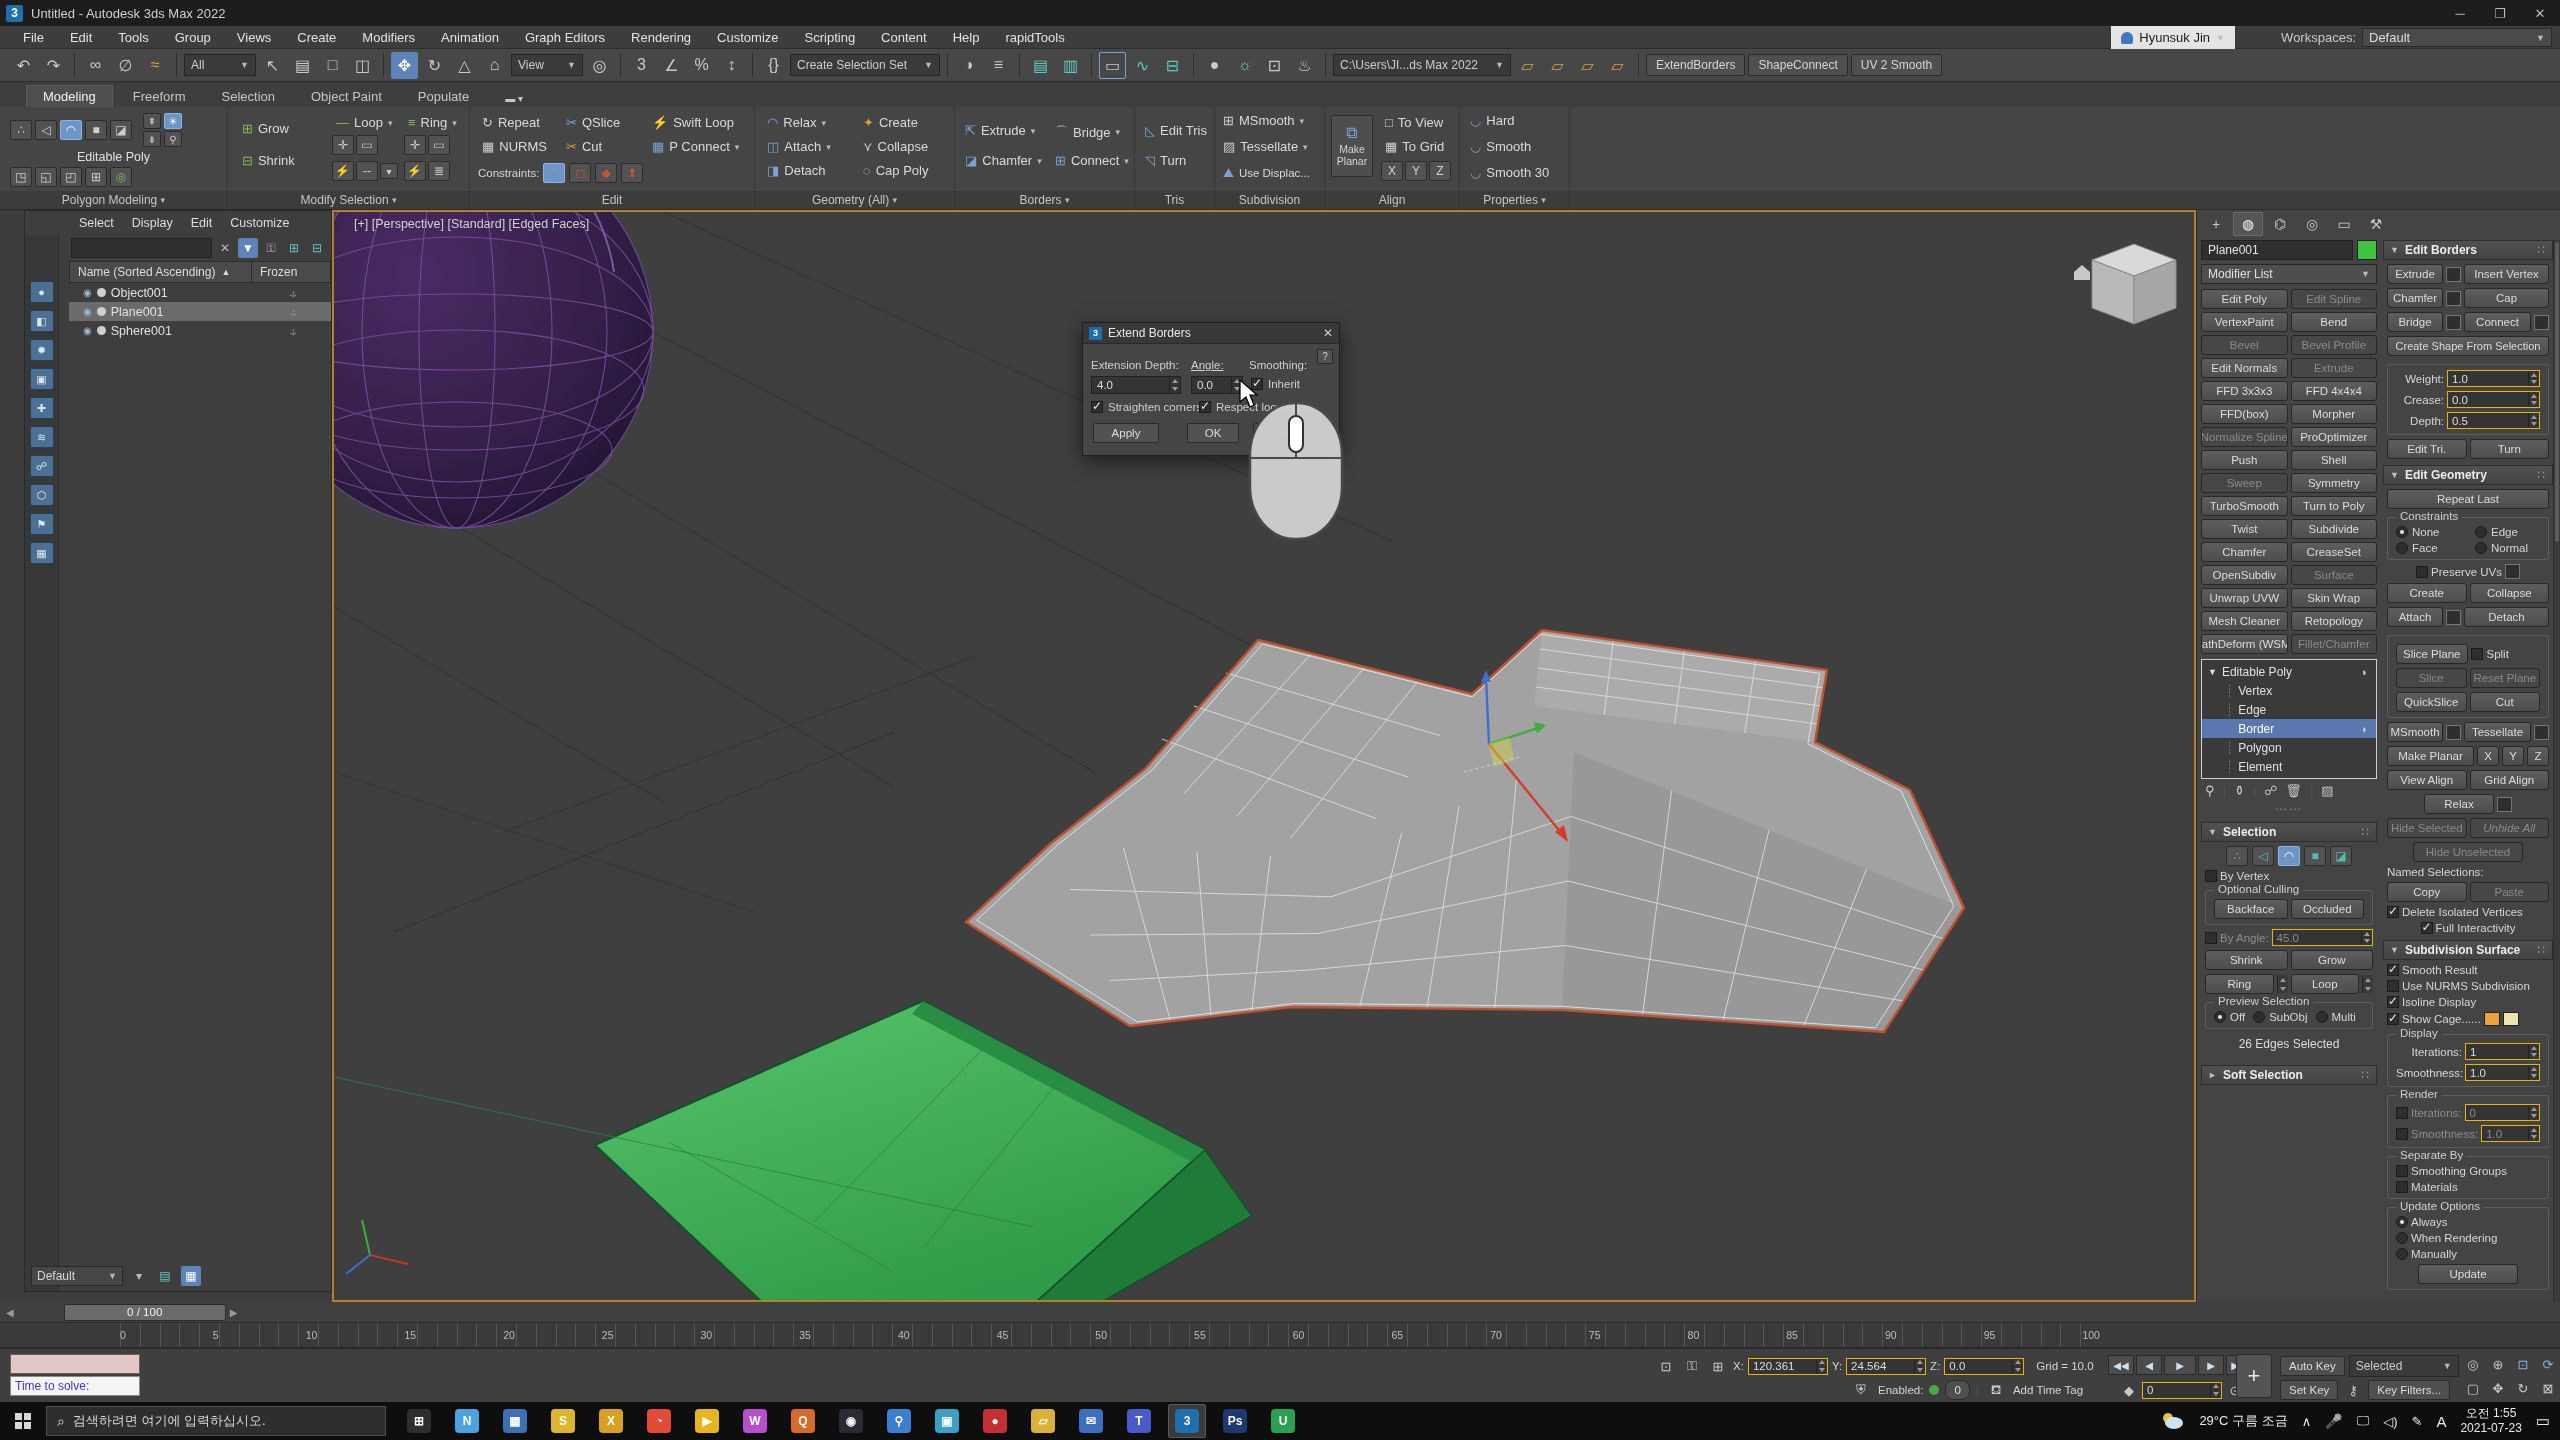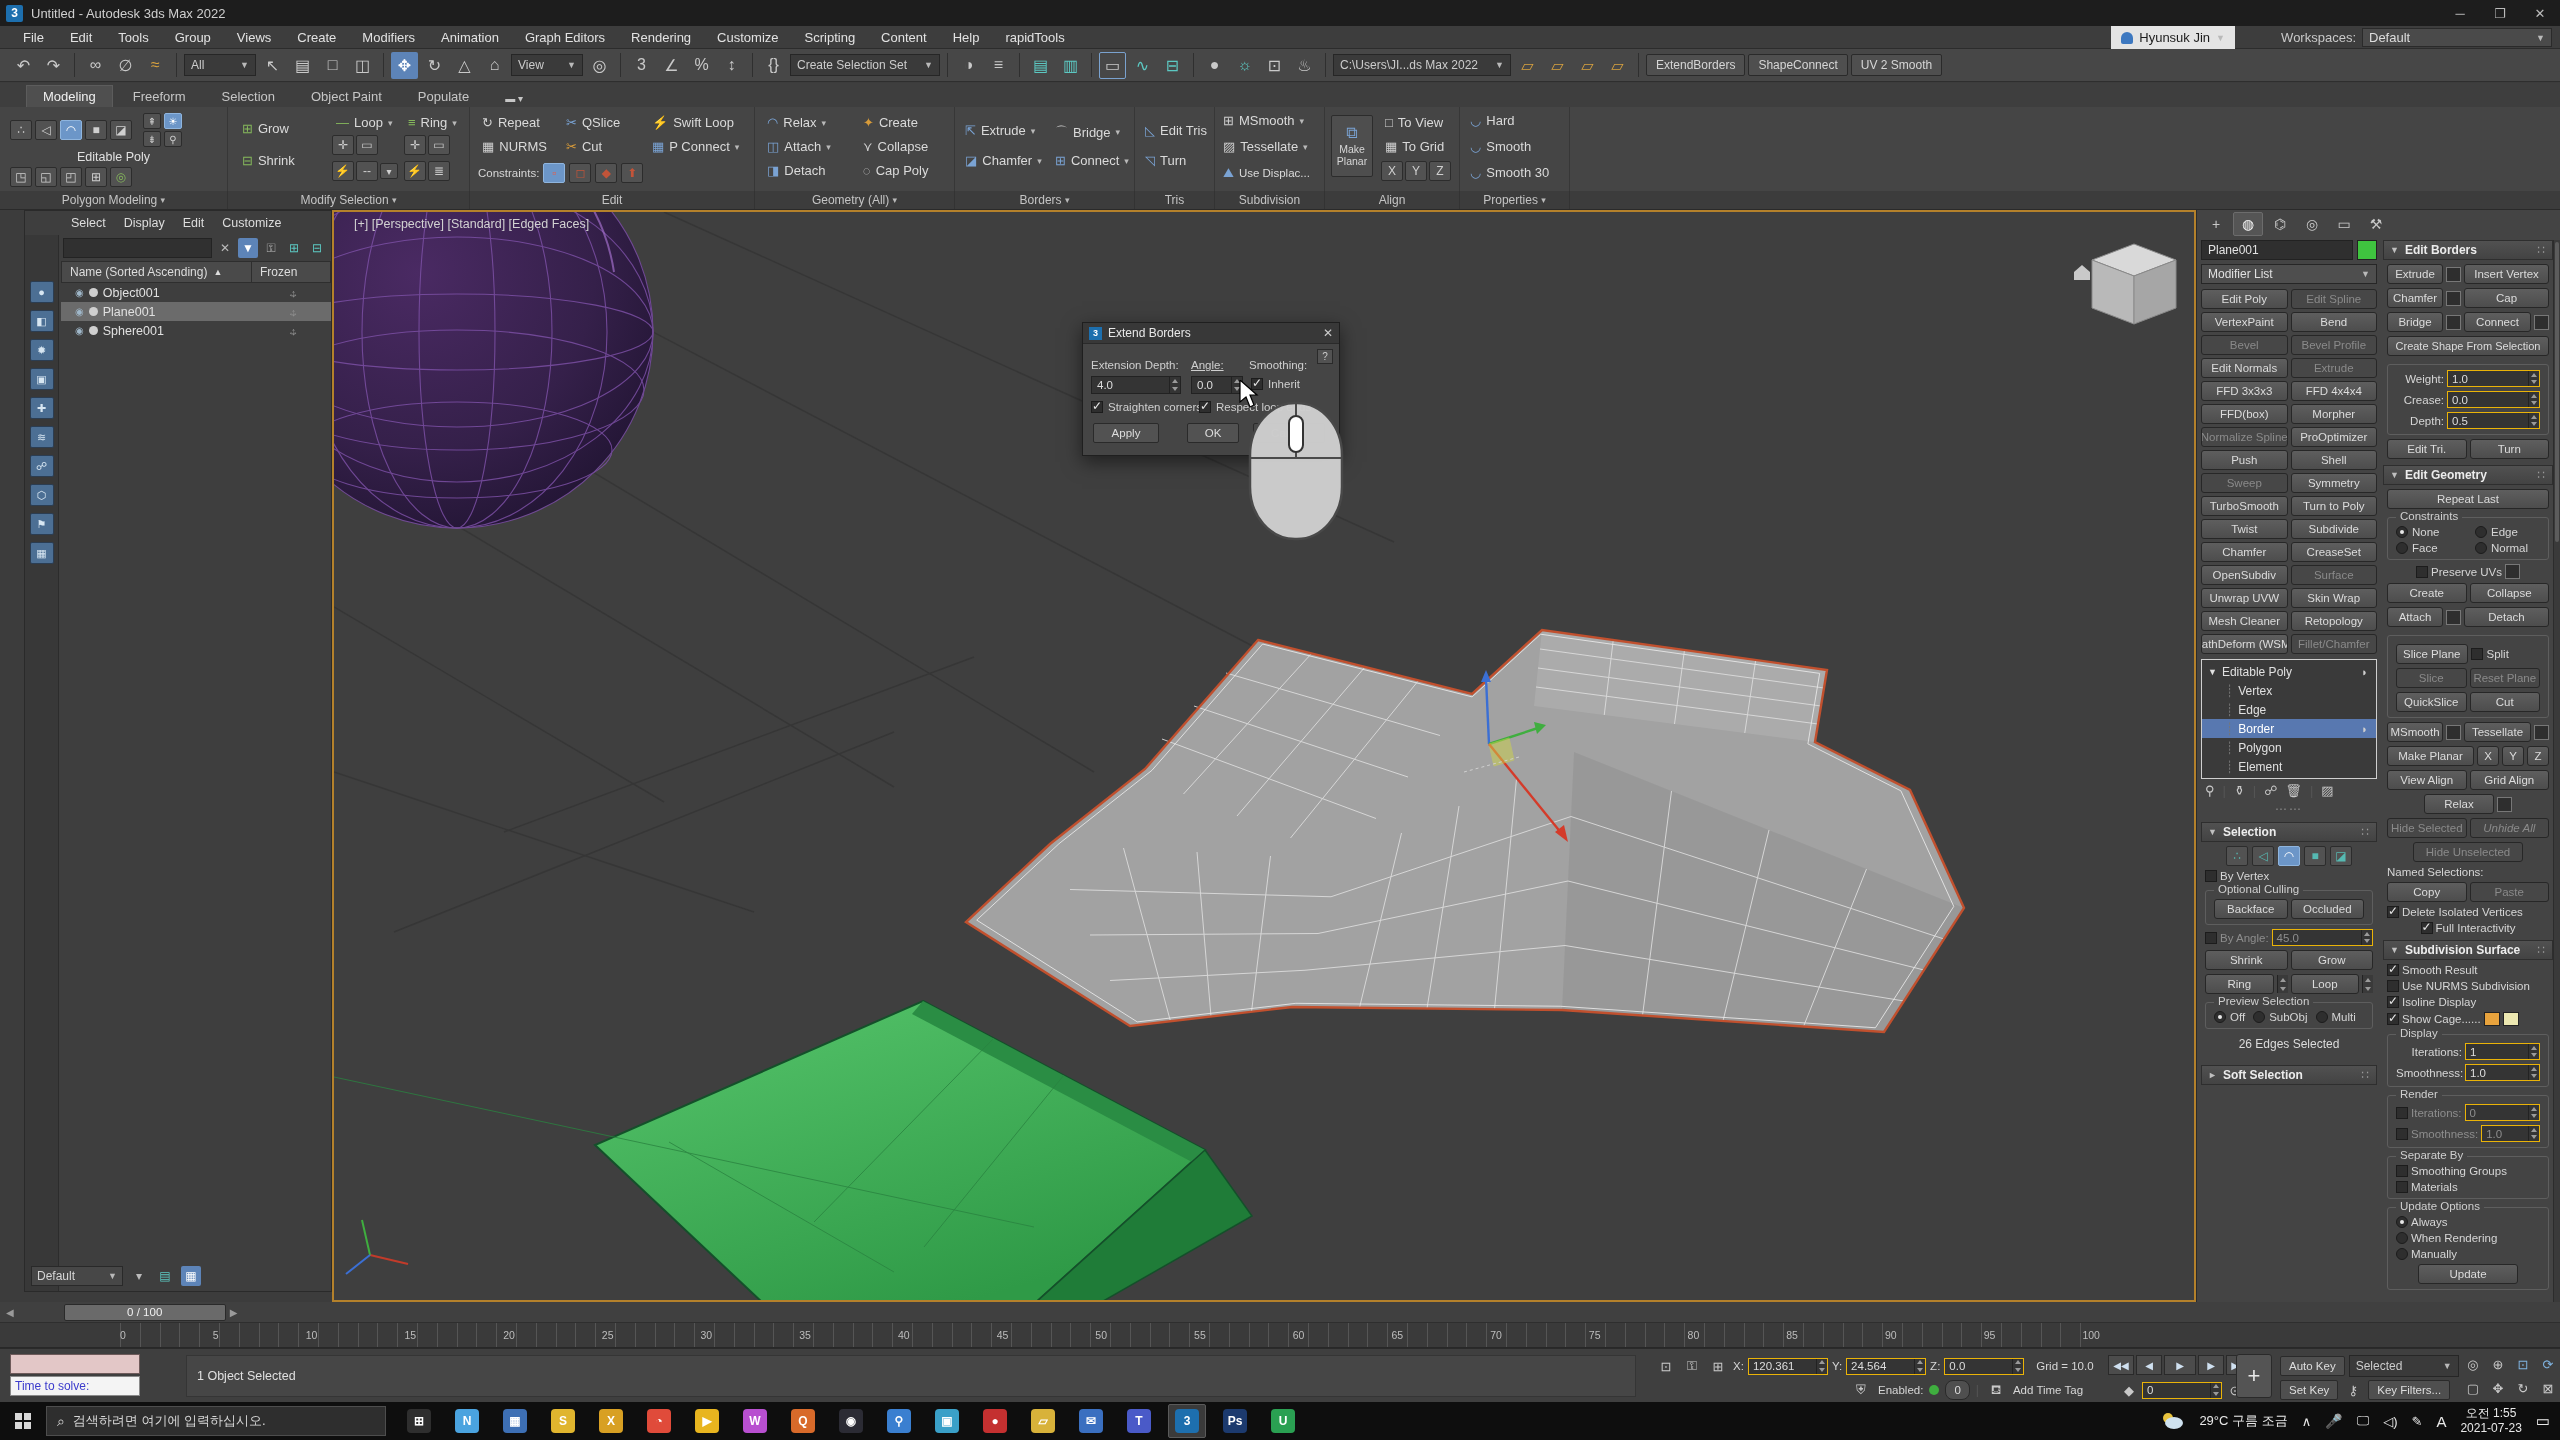--- a/index.html
+++ b/index.html
@@ -36,21 +36,21 @@
 .r-panel{position:absolute;top:0;height:84px;border-right:1px solid #373737;}
 #rcaps{position:relative;height:18px;background:#3c3c3c;padding-left:48px;}
 .r-cap{position:absolute;top:0;height:18px;display:flex;align-items:center;justify-content:center;font-size:12px;color:#c4c4c4;border-right:1px solid #333;}
 .rbtn{display:flex;align-items:center;gap:5px;color:#dadada;font-size:13px;padding:2px 4px;border-radius:2px;}
 .rbtn .gl{font-size:13px;}
 .gl.teal{color:#56b9b2;} .gl.orange{color:#d79b3a;} .gl.green{color:#86b95c;} .gl.red{color:#c25439;} .gl.blue{color:#7aa3d4;} .gl.gray{color:#cfcfcf;}
 .sq{width:22px;height:20px;background:#525252;border:1px solid #2c2c2c;border-radius:2px;display:flex;align-items:center;justify-content:center;font-size:12px;color:#cfcfcf;}
 .sq.on{background:#6c96c8;border-color:#8fb5de;color:#fff;}
 .sq.sm{width:18px;height:16px;font-size:10px;}
 
-#sexp{left:24px;top:210px;width:308px;height:1082px;background:#3e3e3e;border:1px solid #2a2a2a;}
+#sexp{left:24px;top:210px;width:308px;height:1082px;background:#3e3e3e;border:1px solid #2a2a2a;padding-left:8px;}
 #sexp .menus{height:24px;display:flex;align-items:center;padding-left:38px;gap:2px;}
 #sexp .menus span{padding:0 8px;font-size:12.5px;color:#ddd;}
 #se-search{margin:2px 4px 2px 38px;height:22px;display:flex;align-items:center;gap:3px;}
 #se-input{flex:1;height:20px;background:#303030;border:1px solid #232323;}
 .seic{width:20px;height:20px;display:flex;align-items:center;justify-content:center;color:#bbb;font-size:12px;}
 .seic.blue{background:#5d84b8;color:#fff;border-radius:2px;}
 .seic.teal{color:#5cc8c2;}
 #se-head{margin-left:36px;height:22px;display:flex;background:#4a4a4a;border:1px solid #2e2e2e;font-size:12px;color:#ddd;}
 #se-head .c1{flex:1;display:flex;align-items:center;padding-left:8px;gap:6px;border-right:1px solid #2e2e2e;}
 #se-head .c2{width:78px;display:flex;align-items:center;padding-left:8px;}
@@ -1248,23 +1248,20 @@
       <span>95</span>
       <span>100</span>
     </div>
   </div>
 
 <div class="abs" id="statusbar">
   <div class="sb-box" style="left:10px;top:5px;width:130px;height:20px;background:#e3c7c7;"></div>
   <div class="sb-box" style="left:10px;top:27px;width:130px;height:20px;background:#f4f4f4;border-color:#8a8a8a;display:flex;align-items:center;padding-left:4px;">
     <span style="color:#3b3bcc;font-size:12px;white-space:nowrap;">Time to solve:</span>
   </div>
-  <div id="prompt-line">
-      <span>1 Object Selected</span>
-    </div>
 
   <div class="abs flex" style="left:1655px;top:6px;gap:4px;">
     <div class="sico">⊡</div>
     <div class="sico">⚿</div>
     <div class="sico">⊞</div>
     <span class="lab">X:</span>
     <div class="coord">
         <div class="fld" style="width:80px;">
           <div class="v">120.361</div>
           <div class="ud">

